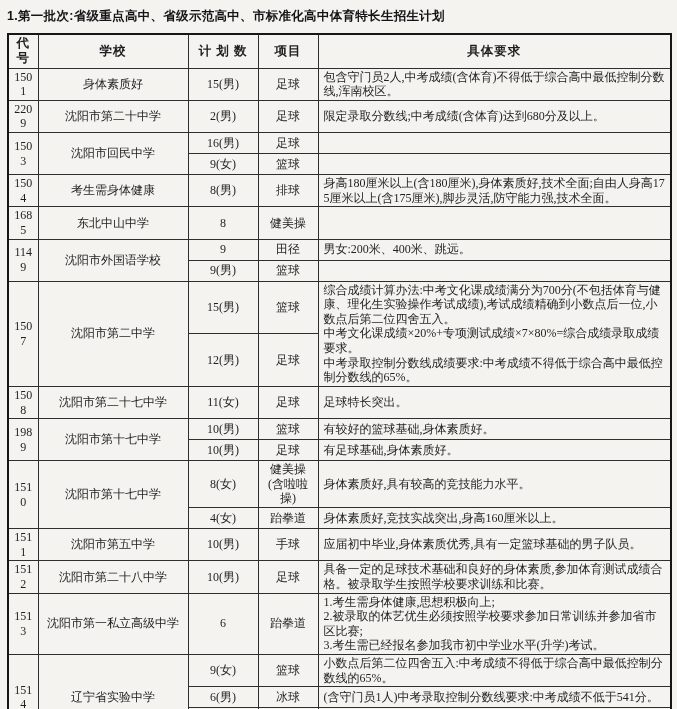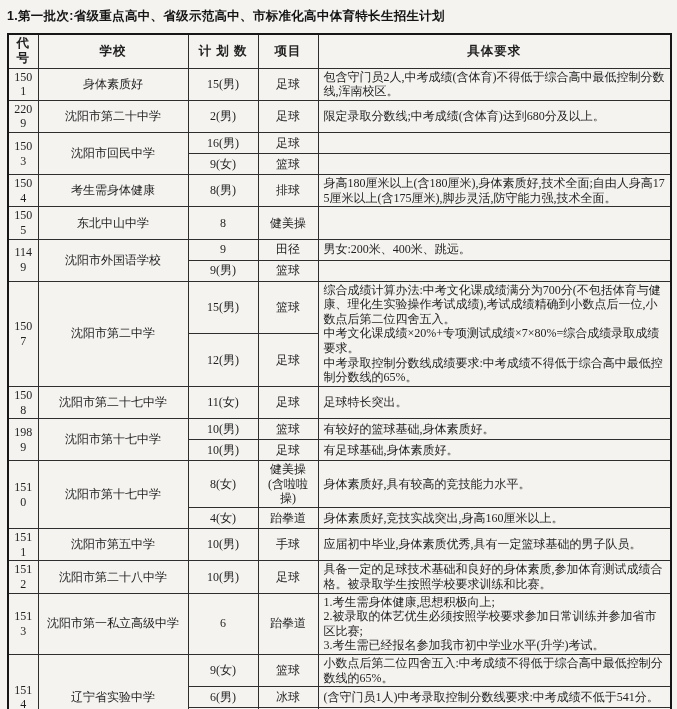--- a/index.html
+++ b/index.html
@@ -110,21 +110,21 @@
           <td class="req"></td>
         </tr>
         <tr>
           <td>1504</td>
           <td>考生需身体健康</td>
           <td>8(男)</td>
           <td>排球</td>
           <td class="req">身高180厘米以上(含180厘米),身体素质好,技术全面;自由人身高175厘米以上(含175厘米),脚步灵活,防守能力强,技术全面。</td>
         </tr>
         <tr>
-          <td>1505</td>
+          <td>1685</td>
           <td>东北中山中学</td>
           <td>8</td>
           <td>健美操</td>
           <td class="req"></td>
         </tr>
         <tr>
           <td rowspan="2">1149</td>
           <td rowspan="2">沈阳市外国语学校</td>
           <td>9</td>
           <td>田径</td>

